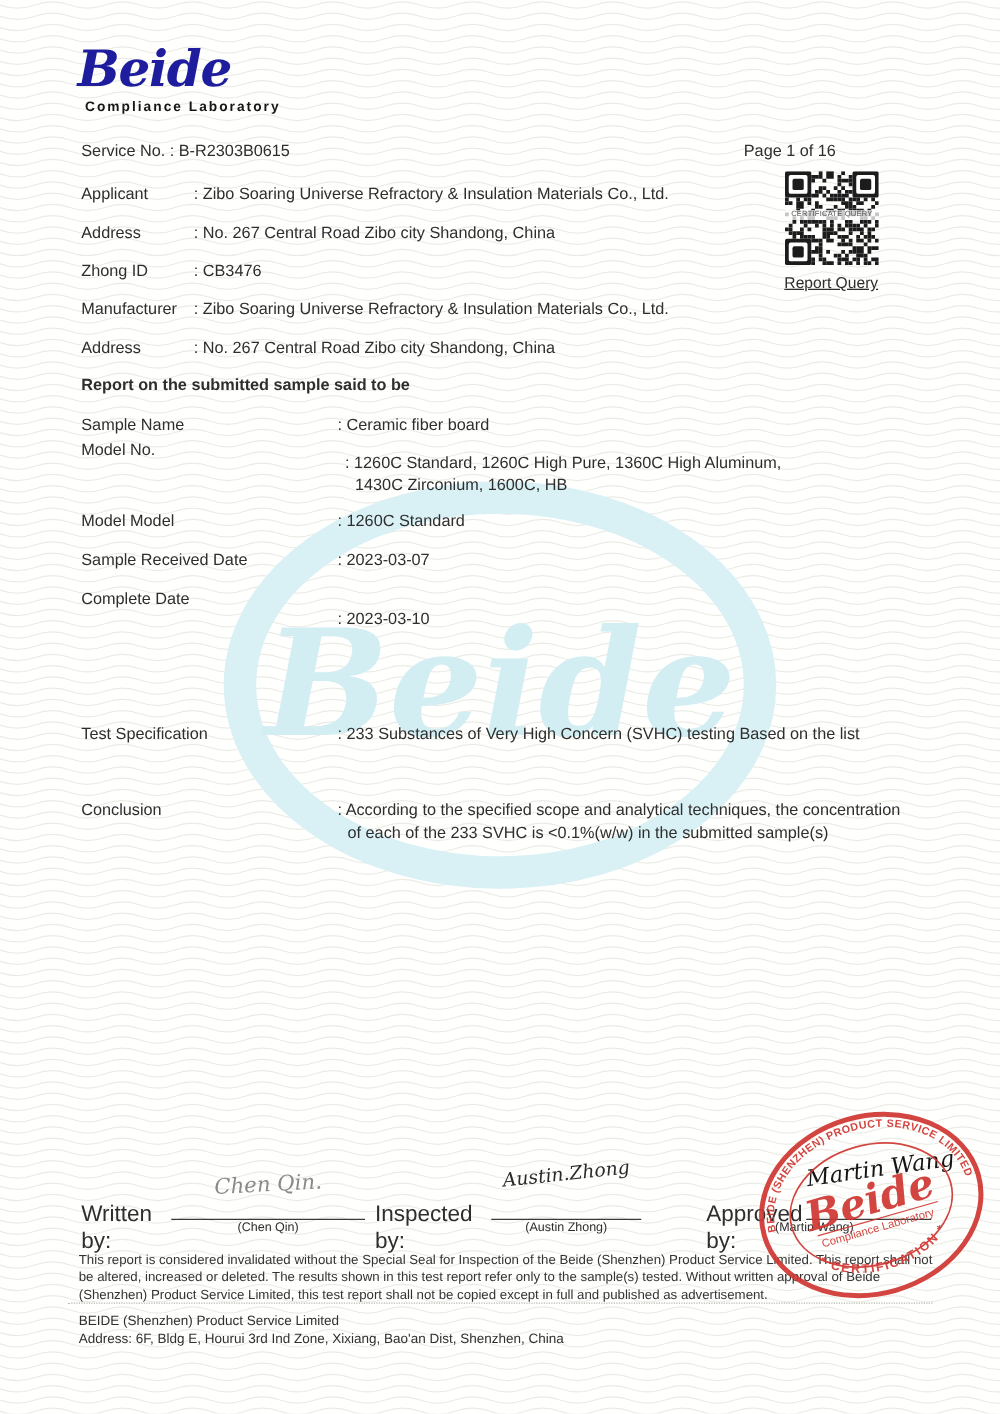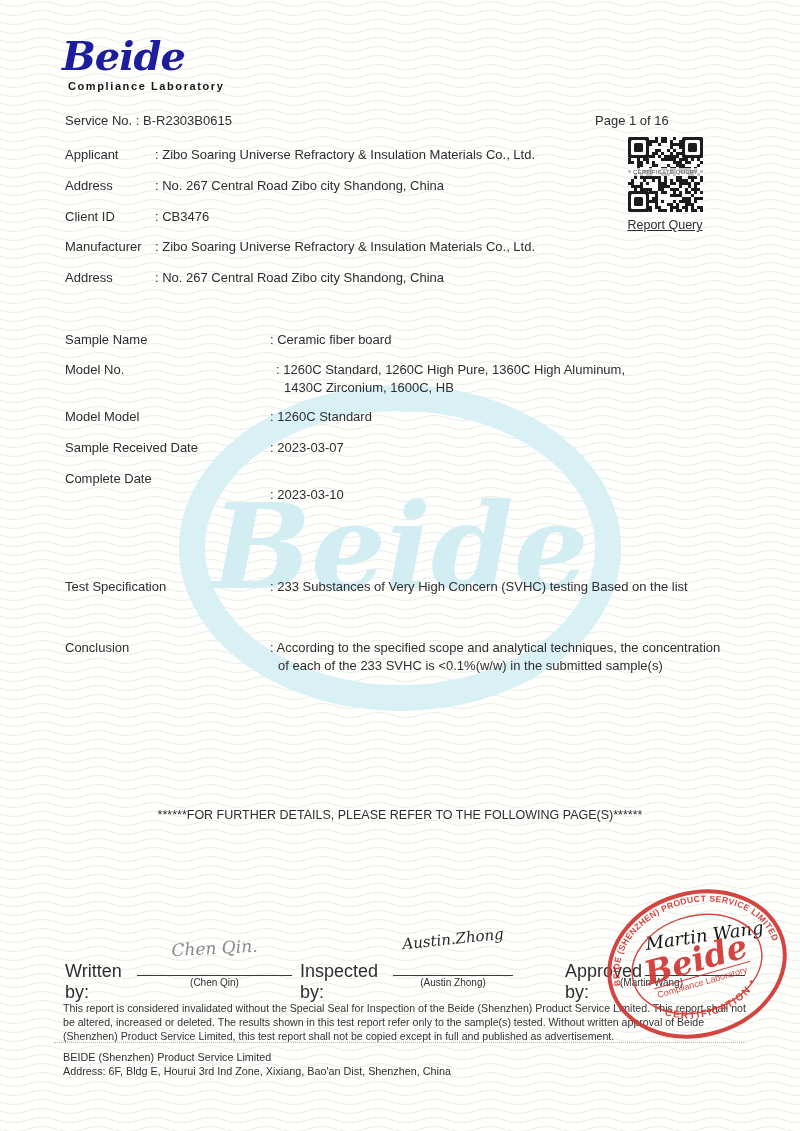--- a/index.html
+++ b/index.html
@@ -178,21 +178,21 @@
 
     <div class="abs txt" style="left:65px;top:112px;">Service No. : B-R2303B0615</div>
     <div class="abs txt" style="left:595px;top:112px;">Page 1 of 16</div>
 
     <div class="abs txt row-label" style="top:146px;">Applicant</div>
     <div class="abs txt" style="left:155px;top:146px;">: Zibo Soaring Universe Refractory &amp; Insulation Materials Co., Ltd.</div>
 
     <div class="abs txt row-label" style="top:177px;">Address</div>
     <div class="abs txt" style="left:155px;top:177px;">: No. 267 Central Road Zibo city Shandong, China</div>
 
-    <div class="abs txt row-label" style="top:208px;">Client ID</div>
+    <div class="abs txt row-label" style="top:208px;">Zhong ID</div>
     <div class="abs txt" style="left:155px;top:208px;">: CB3476</div>
 
     <div class="abs txt row-label" style="top:238px;">Manufacturer</div>
     <div class="abs txt" style="left:155px;top:238px;">: Zibo Soaring Universe Refractory &amp; Insulation Materials Co., Ltd.</div>
 
     <div class="abs txt row-label" style="top:269px;">Address</div>
     <div class="abs txt" style="left:155px;top:269px;">: No. 267 Central Road Zibo city Shandong, China</div>
 
     <div class="abs" style="left:628px;top:137px;">
       <svg id="qr-svg" width="75" height="75">
@@ -441,45 +441,45 @@
           <rect x="57" y="3" width="15" height="15" fill="#ffffff" rx="1.5"></rect>
           <rect x="60" y="6" width="9" height="9" fill="#1c1c1c" rx="1.5"></rect>
           <rect x="0" y="54" width="21" height="21" fill="#1c1c1c" rx="1.5"></rect>
           <rect x="3" y="57" width="15" height="15" fill="#ffffff" rx="1.5"></rect>
           <rect x="6" y="60" width="9" height="9" fill="#1c1c1c" rx="1.5"></rect>
         </svg>
       <div class="qr-embed">CERTIFICATE QUERY</div>
       <div class="qr-caption" style="margin-top:2px;text-align:center;width:82px;margin-left:-4px;text-decoration:underline;">Report Query</div>
     </div>
 
+    <div class="abs txt bold" style="left:65px;top:299px;">Report on the submitted sample said to be</div>
 
     <div class="abs txt row-label" style="top:331px;">Sample Name</div>
     <div class="abs txt" style="left:270px;top:331px;">: Ceramic fiber board</div>
 
-    <div class="abs txt row-label" style="top:361px;">Model No.</div>
+    <div class="abs txt row-label" style="top:351px;">Model No.</div>
     <div class="abs txt" style="left:276px;top:361px;">: 1260C Standard, 1260C High Pure, 1360C High Aluminum,</div>
     <div class="abs txt" style="left:284px;top:379px;">1430C Zirconium, 1600C, HB</div>
 
     <div class="abs txt row-label" style="top:408px;">Model Model</div>
     <div class="abs txt" style="left:270px;top:408px;">: 1260C Standard</div>
 
     <div class="abs txt row-label" style="top:439px;">Sample Received Date</div>
     <div class="abs txt" style="left:270px;top:439px;">: 2023-03-07</div>
 
     <div class="abs txt row-label" style="top:470px;">Complete Date</div>
     <div class="abs txt" style="left:270px;top:470px;margin-top:16px;">: 2023-03-10</div>
 
     <div class="abs txt row-label" style="top:578px;">Test Specification</div>
     <div class="abs txt" style="left:270px;top:578px;">: 233 Substances of Very High Concern (SVHC) testing Based on the list</div>
 
     <div class="abs txt row-label" style="top:639px;">Conclusion</div>
     <div class="abs txt" style="left:270px;top:639px;">: According to the specified scope and analytical techniques, the concentration</div>
     <div class="abs txt" style="left:278px;top:657px;">of each of the 233 SVHC is &lt;0.1%(w/w) in the submitted sample(s)</div>
 
-    <div class="abs notice" style="left:0;top:808px;">******FOR FURTHER DETAILS, PLEASE REFER TO THE FOLLOWING PAGE(S)******</div>
 
     <div class="abs" style="left:65px;top:930px;">
       <span class="sig-label" style="position:absolute;left:0;top:31px;">Written by:</span>
       <span class="sig-line" style="position:absolute;left:72px;top:0;width:155px;height:45px;">
         <span class="sig-script" style="top:8px;font-size:17px;color:#8a8a8a;transform:rotate(-3deg);">Chen Qin.</span>
       </span>
       <div class="sig-name" style="position:absolute;left:72px;top:47px;width:155px;">(Chen Qin)</div>
     </div>
 
     <div class="abs" style="left:300px;top:930px;">

